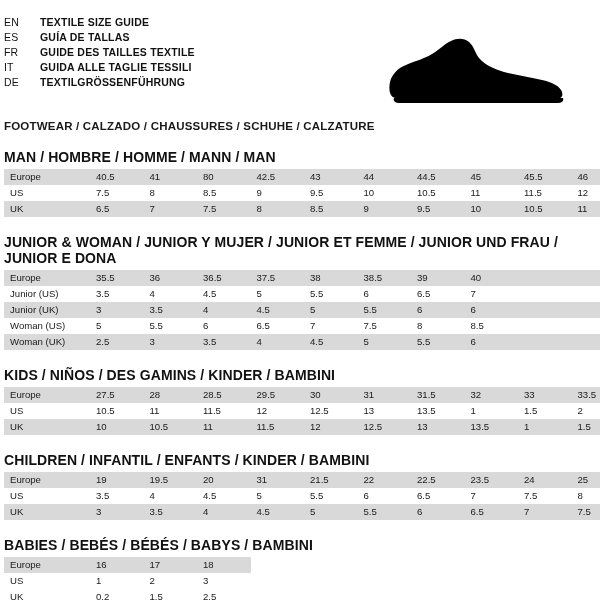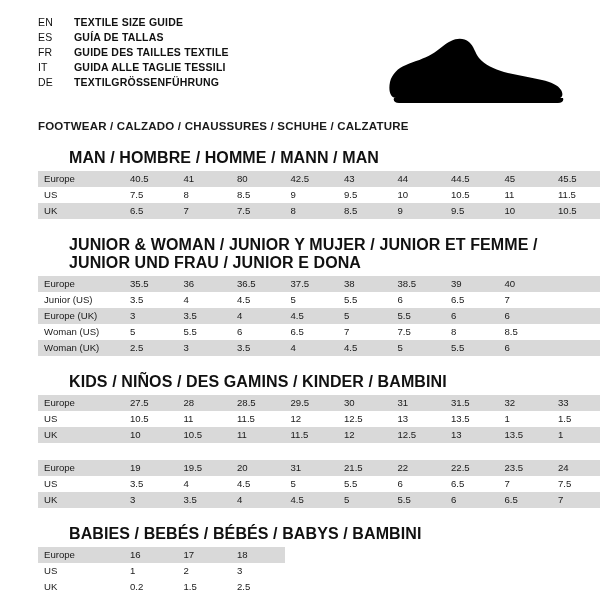--- a/index.html
+++ b/index.html
@@ -12,21 +12,21 @@
     background: #ffffff;
     font-family: "Liberation Sans", sans-serif;
     color: #1a1a1a;
     overflow: hidden;
   }
   .page {
     position: relative;
     width: 600px;
     height: 600px;
     box-sizing: border-box;
-    padding: 16px 22px 0 38px;
+    padding: 16px 22px 0 4px;
   }
 
   
   .header {
     position: relative;
     height: 92px;
   }
   .lang-table {
     border-collapse: collapse;
     font-size: 10.5px;
@@ -62,26 +62,25 @@
     font-weight: bold;
     letter-spacing: .2px;
     margin: 12px 0 0 0;
   }
 
   
   .group {
     margin-top: 17px;
   }
   .group-title {
-    font-size: 16px;
+    font-size: 14px;
     font-weight: bold;
     letter-spacing: .1px;
     padding-bottom: 4px;
     color: #111;
-    margin-left: 31px;
   }
   table.size {
     border-collapse: collapse;
     table-layout: fixed;
     width: 556px;
     font-size: 9.6px;
   }
   table.size td {
     height: 16px;
     padding: 0 0 0 6px;
@@ -211,21 +210,21 @@
           <td class="cellw">4.5</td>
           <td class="cellw">5</td>
           <td class="cellw">5.5</td>
           <td class="cellw">6</td>
           <td class="cellw">6.5</td>
           <td class="cellw">7</td>
           <td class="cellw"></td>
           <td class="cellw"></td>
         </tr>
         <tr class="shaded">
-          <td class="lbl">Europe (UK)</td>
+          <td class="lbl">Junior (UK)</td>
           <td class="cellw">3</td>
           <td class="cellw">3.5</td>
           <td class="cellw">4</td>
           <td class="cellw">4.5</td>
           <td class="cellw">5</td>
           <td class="cellw">5.5</td>
           <td class="cellw">6</td>
           <td class="cellw">6</td>
           <td class="cellw"></td>
           <td class="cellw"></td>
@@ -301,20 +300,21 @@
           <td class="cellw">13</td>
           <td class="cellw">13.5</td>
           <td class="cellw">1</td>
           <td class="cellw">1.5</td>
         </tr>
       </tbody>
     </table>
   </div>
 
   <div class="group">
+    <div class="group-title">CHILDREN / INFANTIL / ENFANTS / KINDER / BAMBINI</div>
     <table class="size">
       <tbody>
         <tr class="shaded">
           <td class="lbl">Europe</td>
           <td class="cellw">19</td>
           <td class="cellw">19.5</td>
           <td class="cellw">20</td>
           <td class="cellw">31</td>
           <td class="cellw">21.5</td>
           <td class="cellw">22</td>

